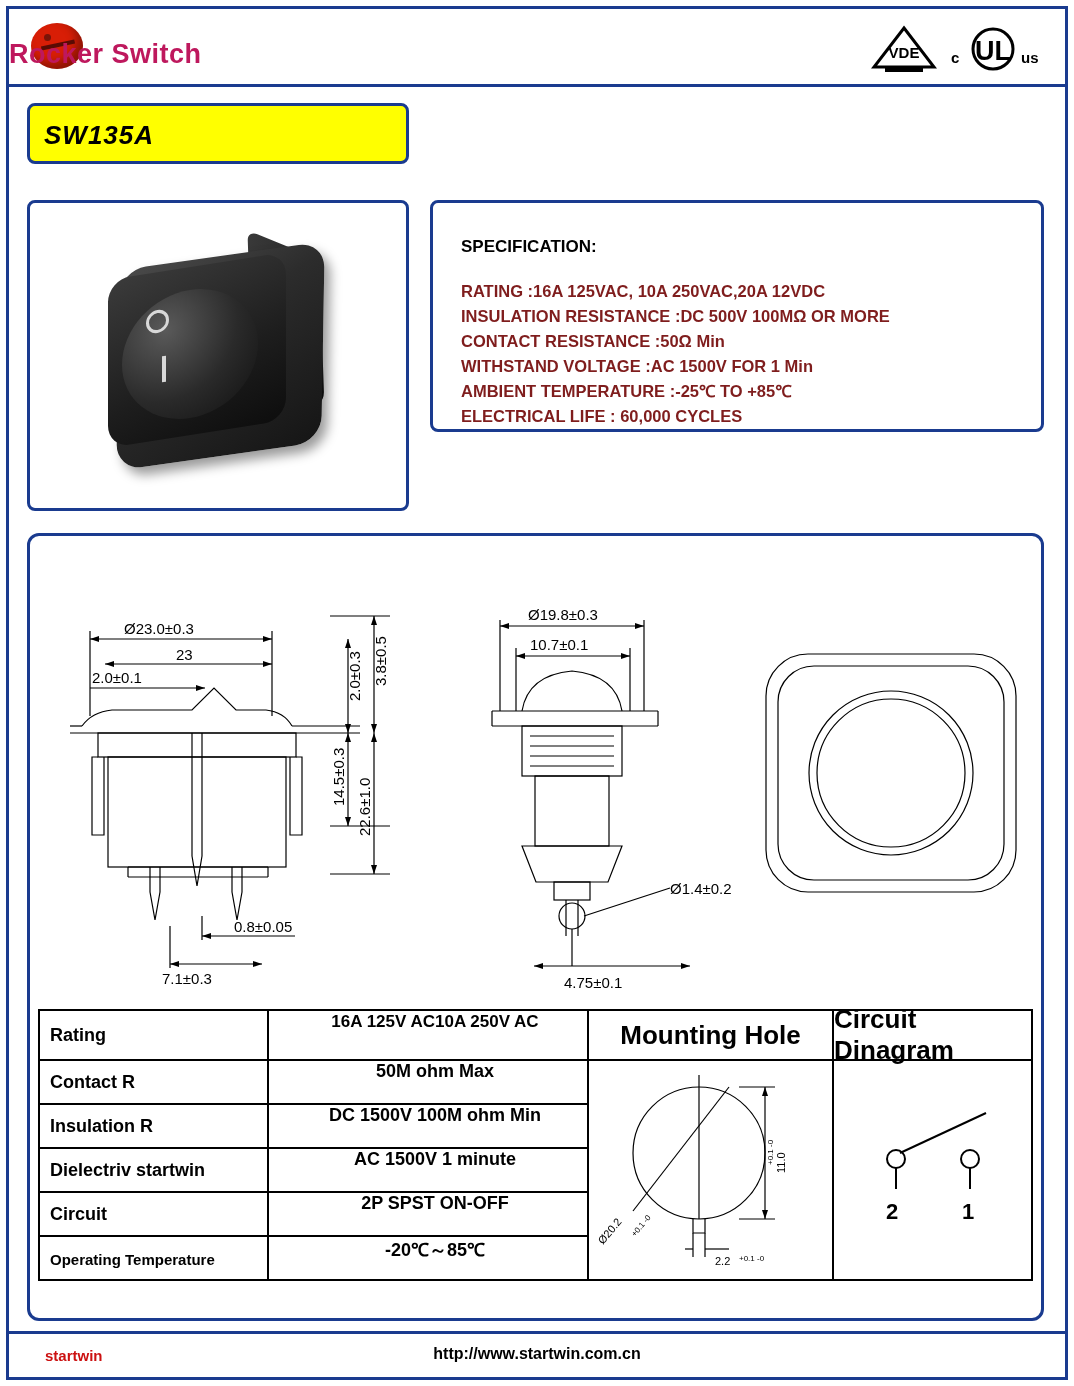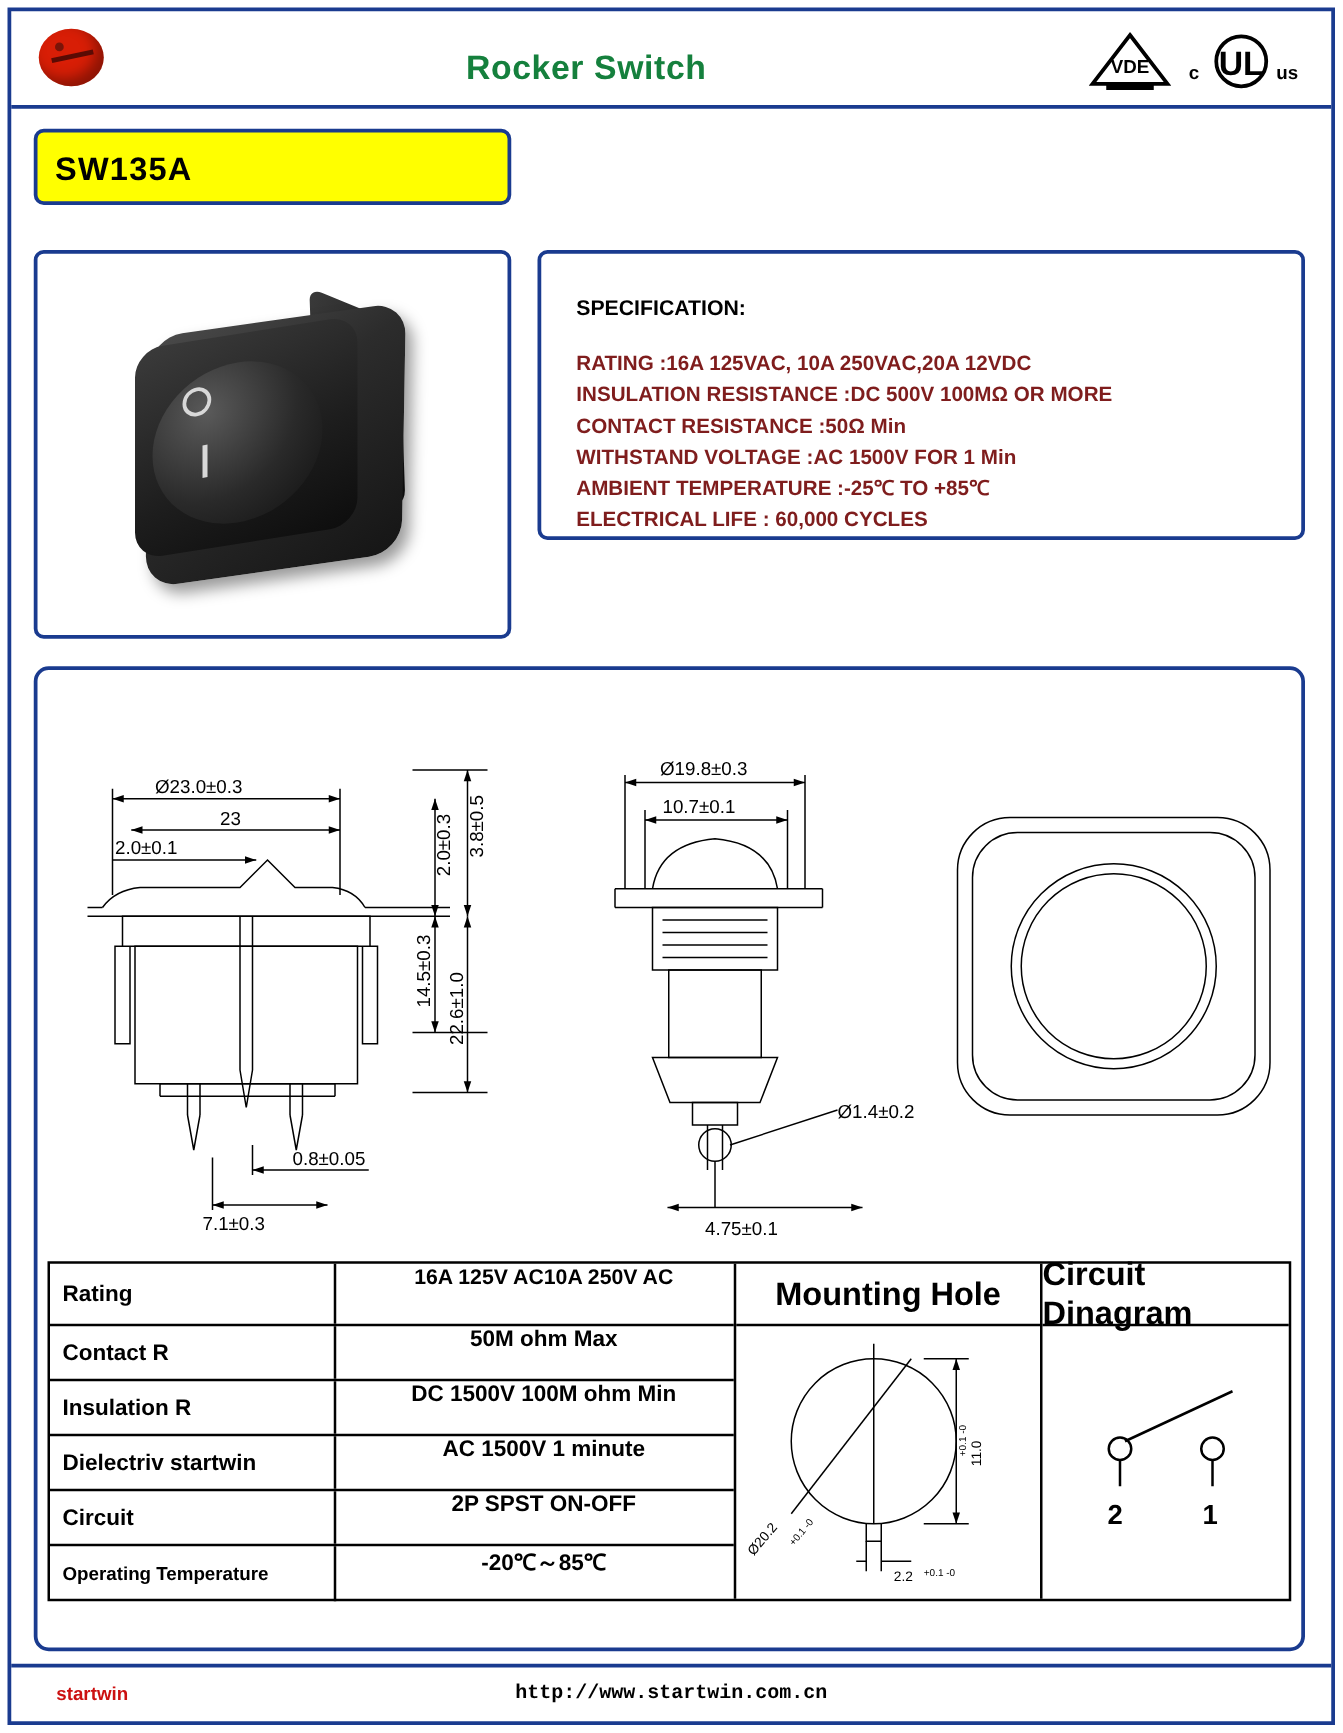--- a/index.html
+++ b/index.html
@@ -35,24 +35,23 @@
     width: 1056px;
     height: 78px;
     border-bottom: 3px solid #1a3b8f;
     box-sizing: border-box;
   }
   .header-title {
     position: absolute;
     left: 0;
     top: 30px;
     width: 920px;
-    text-align: center;
     font-size: 27px;
     font-weight: bold;
-    color: #15803d;
+    color: #be185d;
     letter-spacing: 0.5px;
   }
   .logo-mark {
     position: absolute;
     left: 22px;
     top: 14px;
     width: 56px;
     height: 50px;
   }
   .logo-circle {
@@ -110,20 +109,21 @@
   .part-box {
     position: absolute;
     left: 27px;
     top: 103px;
     width: 382px;
     height: 61px;
     border: 3px solid #1a3b8f;
     border-radius: 8px;
     background: #ffff00;
     box-sizing: border-box;
+    font-style: italic;
   }
   .part-box .label {
     position: absolute;
     left: 14px;
     top: 14px;
     font-size: 26px;
     font-weight: bold;
     color: #000;
     letter-spacing: 1px;
   }
@@ -359,21 +359,20 @@
   }
   .footer-url {
     position: absolute;
     left: 0;
     top: 11px;
     width: 1056px;
     text-align: center;
     font-size: 16px;
     font-weight: bold;
     color: #000;
-    font-family: Liberation Mono, monospace;
   }
   svg text {
     font-family: "Liberation Sans", sans-serif;
   }
 </style>
 </head>
 <body>
 
 <div id="page">
   <div class="outer-frame"></div>

